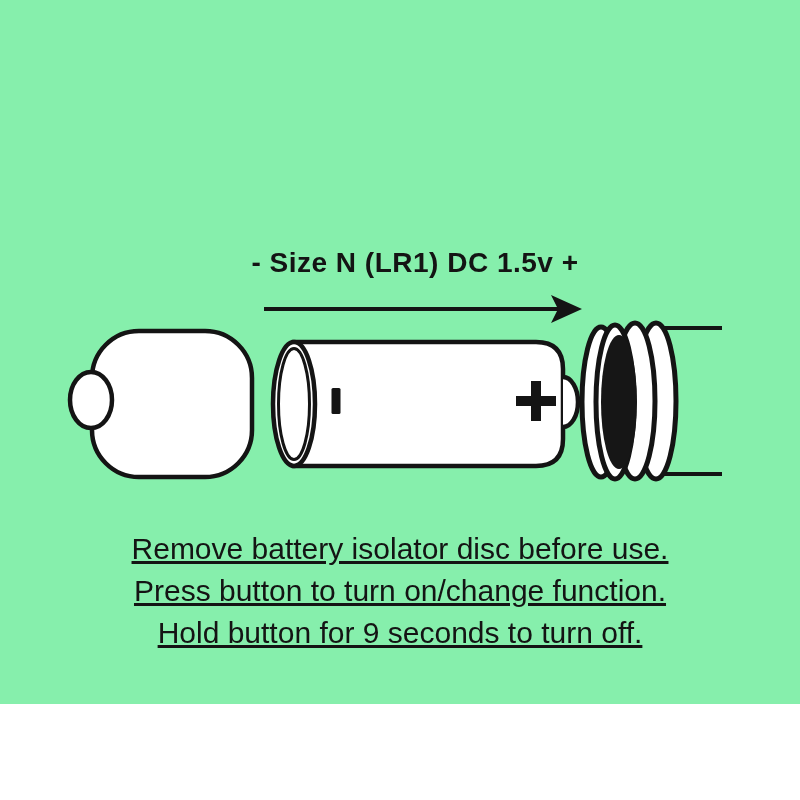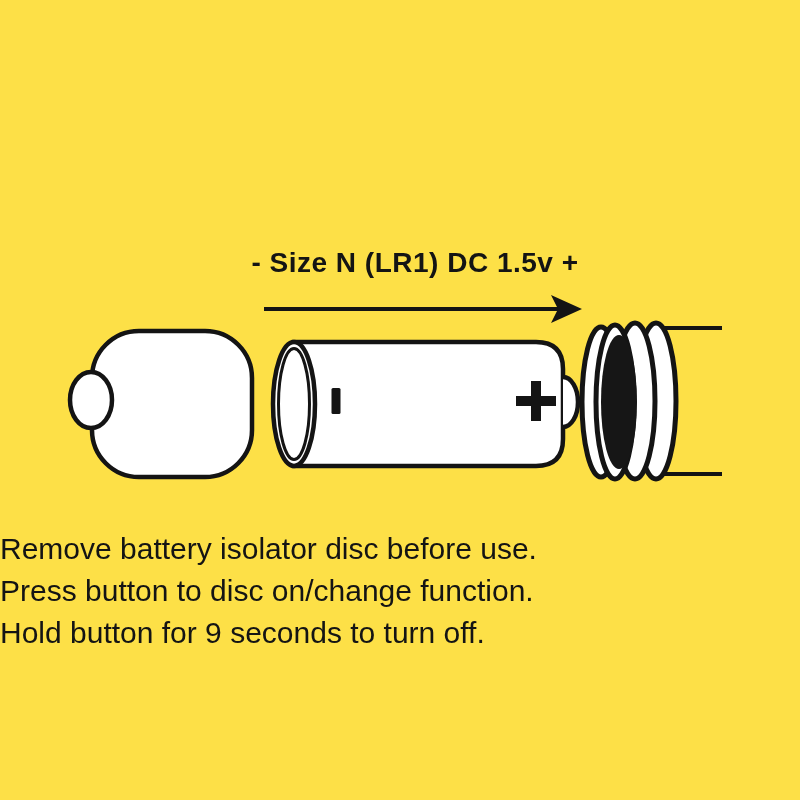--- a/index.html
+++ b/index.html
@@ -1,40 +1,42 @@
 <!DOCTYPE html>
 <html><head>
 <meta charset="utf-8">
 <style>
   html,body{margin:0;padding:0;}
   .page{
     position:relative;
-    width:800px;height:800px;
-    background:#fde047;
+    width:800px;height:704px;
+    background:#86efac;
     overflow:hidden;
     font-family:"Liberation Sans", sans-serif;
     color:#141414;
   }
   .title{
     position:absolute;
     top:247px;left:15px;width:800px;
     text-align:center;
     font-size:28px;
     font-weight:bold;
     letter-spacing:0.5px;
     color:#141414;
     white-space:nowrap;
   }
   .instructions{
     position:absolute;
     top:528px;left:0;width:800px;
+    text-align:center;
     font-size:30px;
     line-height:42px;
     color:#141414;
     white-space:nowrap;
+    text-decoration:underline;
   }
   .diagram-svg{
     position:absolute;
     inset:0;
   }
 </style>
 </head>
 <body>
 
 <div class="page">
@@ -71,17 +73,17 @@
       <path d="M563,377 A15,25 0 0 1 563,427" fill="#ffffff" stroke="#141414" stroke-width="4.5"></path>
       <ellipse cx="294" cy="404" rx="21" ry="62" fill="#ffffff" stroke="#141414" stroke-width="4.5"></ellipse>
       <ellipse cx="294" cy="404" rx="15.5" ry="55.5" fill="none" stroke="#141414" stroke-width="3"></ellipse>
       <rect x="331.5" y="388" width="9" height="26" rx="1.5" fill="#141414"></rect>
       <path d="M531,381 h10 v15 h15 v10 h-15 v15 h-10 v-15 h-15 v-10 h15 Z" fill="#141414"></path>
     </g>
   </svg>
 
   <div class="instructions">
     <div>Remove battery isolator disc before use.</div>
-    <div>Press button to disc on/change function.</div>
+    <div>Press button to turn on/change function.</div>
     <div>Hold button for 9 seconds to turn off.</div>
   </div>
 
 </div>
 
 </body></html>

